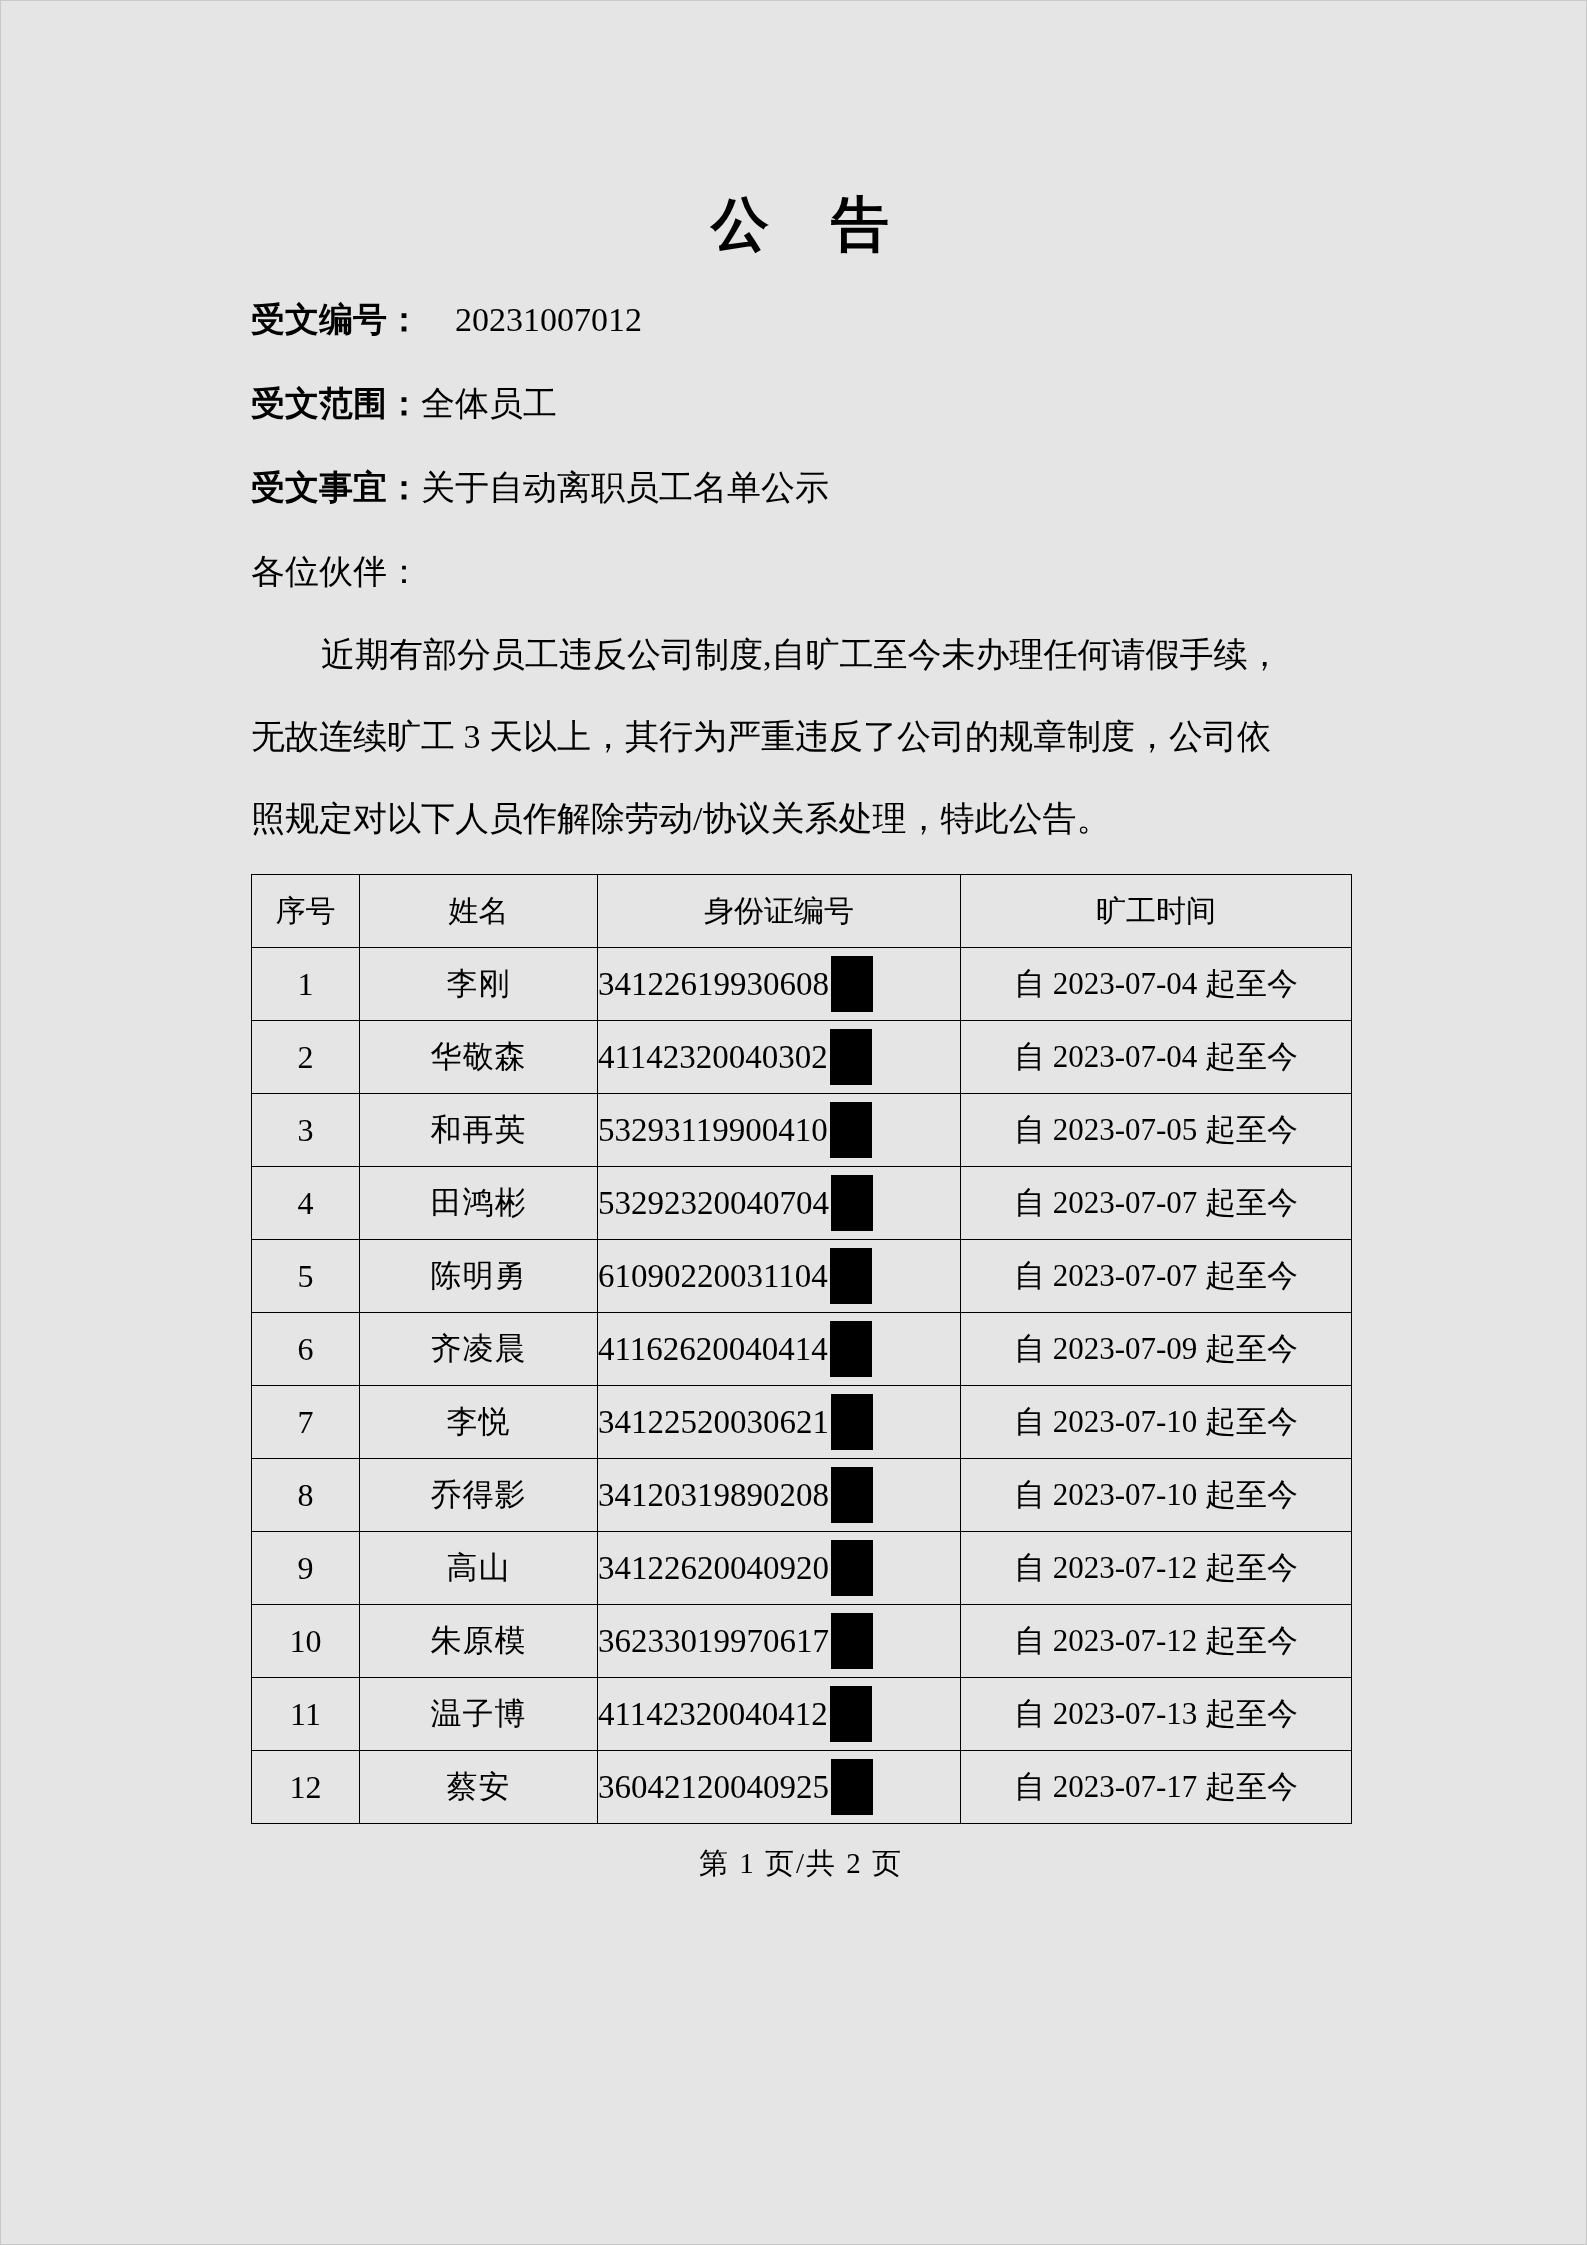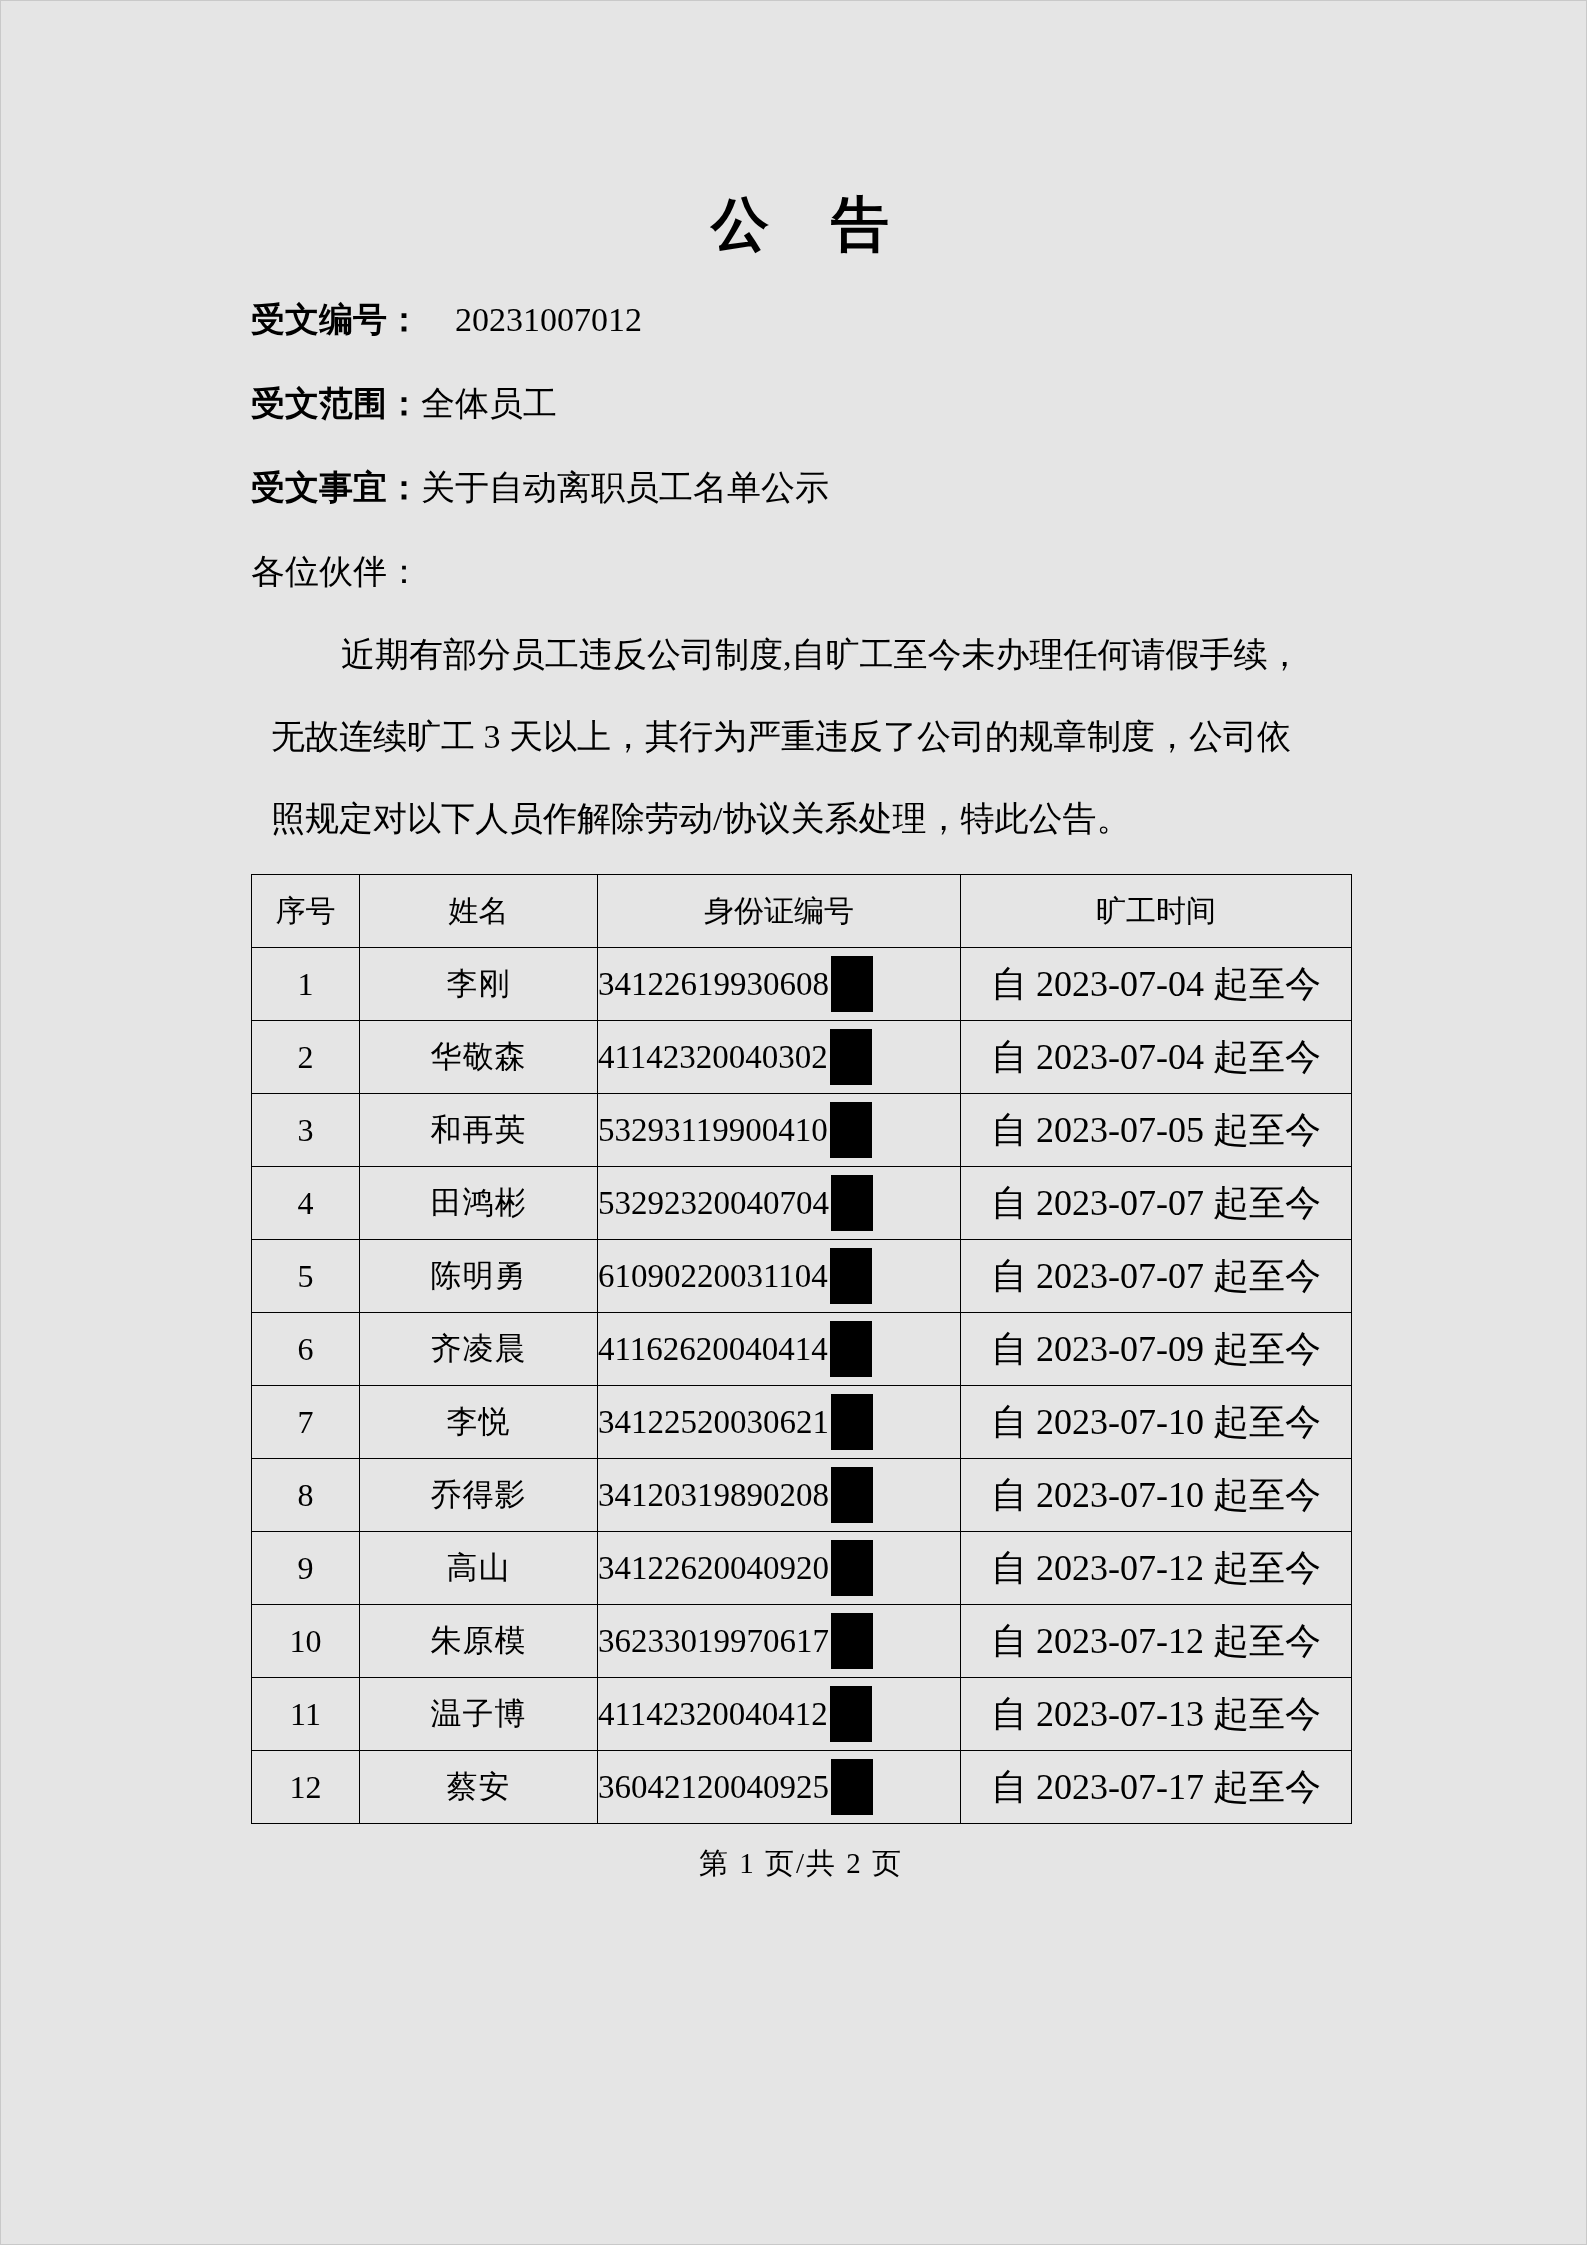--- a/index.html
+++ b/index.html
@@ -32,21 +32,21 @@
     align-items:center;
     font-size:34px;
     line-height:1;
   }
   .field-label { font-weight:bold; }
   .field-value { font-weight:normal; }
   .field-value.gap { margin-left:34px; }
   .salutation { font-weight:normal; }
 
   .paragraph { font-size:34px; }
-  .para-line { line-height:82px; white-space:nowrap;margin-left:20px; }
+  .para-line { line-height:82px; white-space:nowrap; }
   .para-line.indent { text-indent:70px; }
 
   .list-intro {
     margin-top:12px;
     height:40px;
     line-height:40px;
     font-size:29px;
     font-weight:bold;
   }
 
@@ -66,21 +66,21 @@
     font-weight:normal;
     overflow:hidden;
   }
   .col-w-no { width:108px; }
   .col-w-name { width:238px; }
   .col-w-id { width:363px; }
   .col-w-period { width:391px; }
   .emp-table th { font-size:30px; }
   .cell-no { font-size:32px; }
   .cell-name { font-size:31px; letter-spacing:1px; }
-  .cell-period { font-size:36px; }
+  .cell-period { font-size:31px; }
   .id-wrap {
     display:flex;
     align-items:center;
     justify-content:flex-start;
   }
   .id-number { font-size:33px; line-height:1; }
   .redaction-block {
     width:42px;
     height:56px;
     background:#000000;

